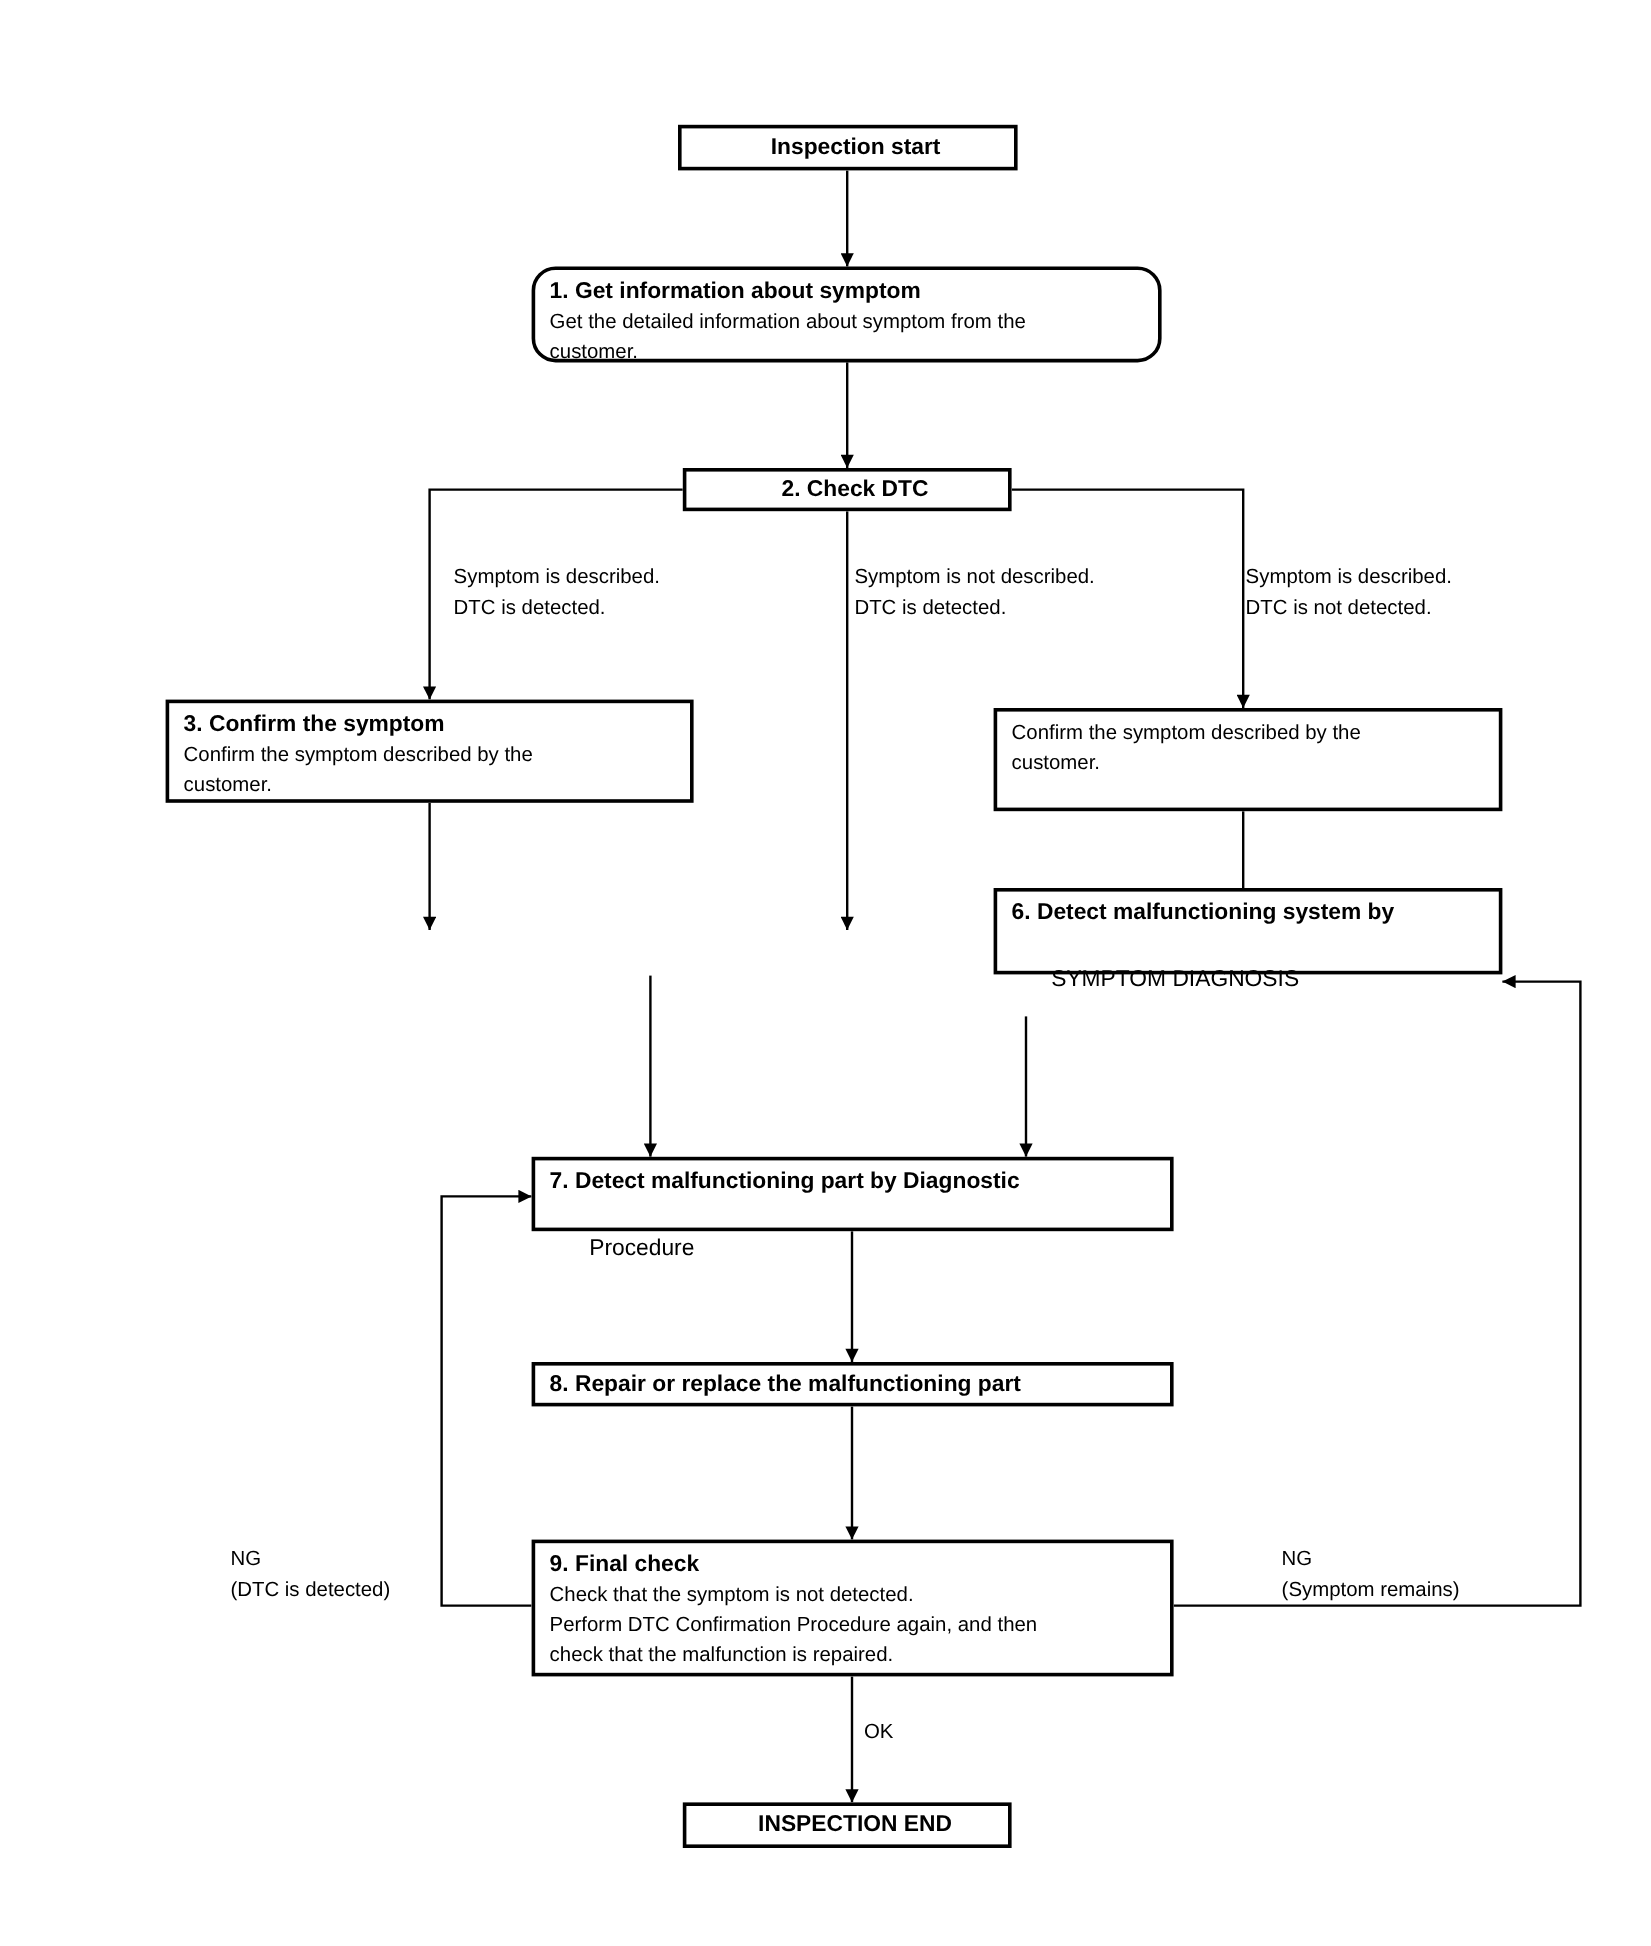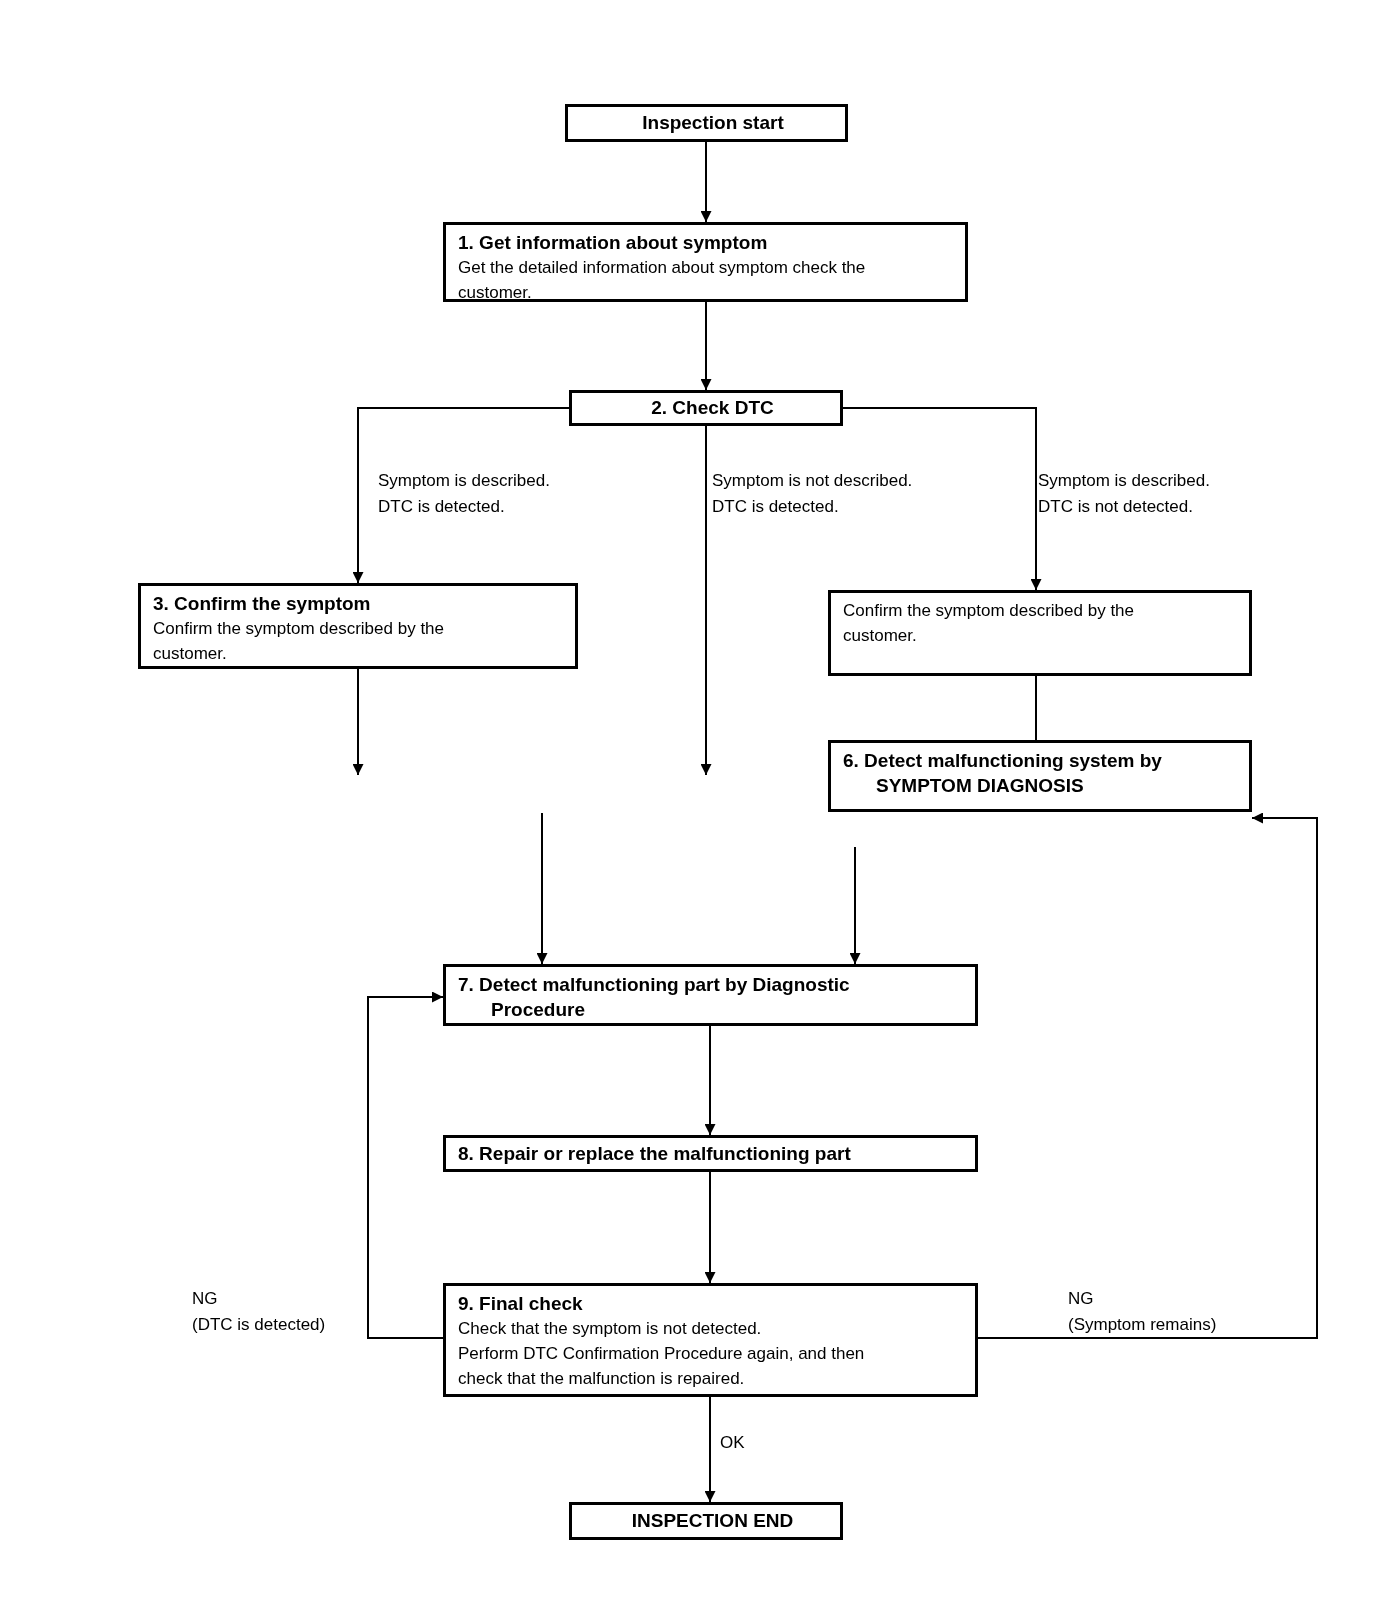--- a/index.html
+++ b/index.html
@@ -17,21 +17,21 @@
   .terminal {
     display:flex; align-items:center; justify-content:center;
     font-weight:bold; font-size:19px;padding-left:13px;
   }
   .single {
     display:flex; align-items:center;
     font-weight:bold; font-size:19px; padding-left:12px;
   }
   .action { padding:5px 10px 4px 12px; }
   .action .title { font-weight:bold; font-size:19px; line-height:25px; }
-  .action .title-line2 { font-weight:bold; font-size:19px; line-height:25px; padding-left:33px; }
+  .action .title-line2 { font-weight:normal; font-size:19px; line-height:25px; padding-left:33px;margin-top:31px; }
   .action .body { font-size:17px; line-height:25px; white-space:pre-line; }
   .edge-label {
     position:absolute; font-size:17px; line-height:26px; white-space:pre-line;
   }
 </style>
 </head>
 <body>
 
 <div class="canvas">
 
@@ -54,23 +54,23 @@
     <path d="M710,1172 V1283" marker-end="url(#arrow)"></path>
     <path d="M710,1397 V1502" marker-end="url(#arrow)"></path>
     <path d="M443,1338 H368 V997 H443" marker-end="url(#arrow)"></path>
     <path d="M978,1338 H1317 V818 H1252" marker-end="url(#arrow)"></path>
   </svg>
 
   <div class="node terminal" style="left:565px; top:104px; width:283px; height:38px;">
     <span>Inspection start</span>
   </div>
 
-  <div class="node action" style="left:443px; top:222px; width:525px; height:80px;">
+  <div class="node action" style="left:443px; top:222px; width:525px; height:80px;border-radius:20px;">
     <div class="title">1. Get information about symptom</div>
-    <div class="body">Get the detailed information about symptom check the
+    <div class="body">Get the detailed information about symptom from the
 customer.</div>
   </div>
 
   <div class="node terminal" style="left:569px; top:390px; width:274px; height:36px;">
     <span>2. Check DTC</span>
   </div>
 
   <div class="edge-label" style="left:378px; top:468px;">Symptom is described.
 DTC is detected.</div>
   <div class="edge-label" style="left:712px; top:468px;">Symptom is not described.

